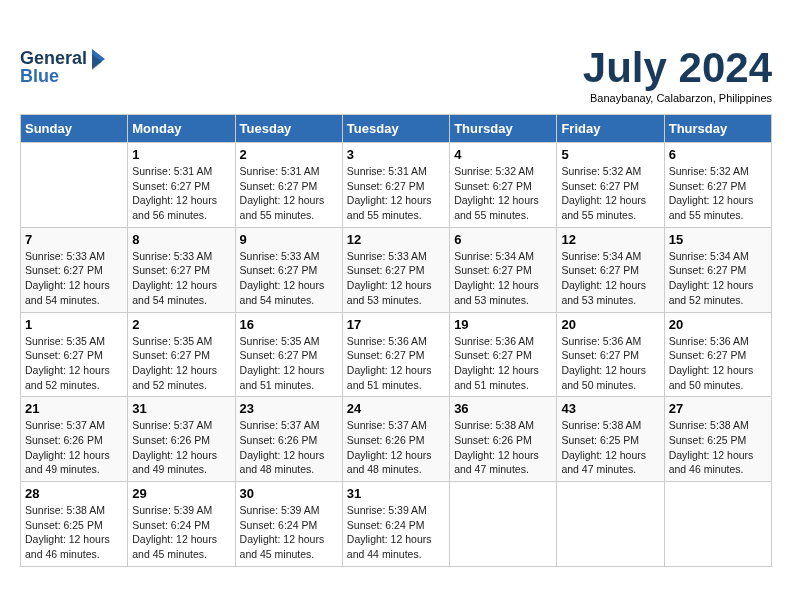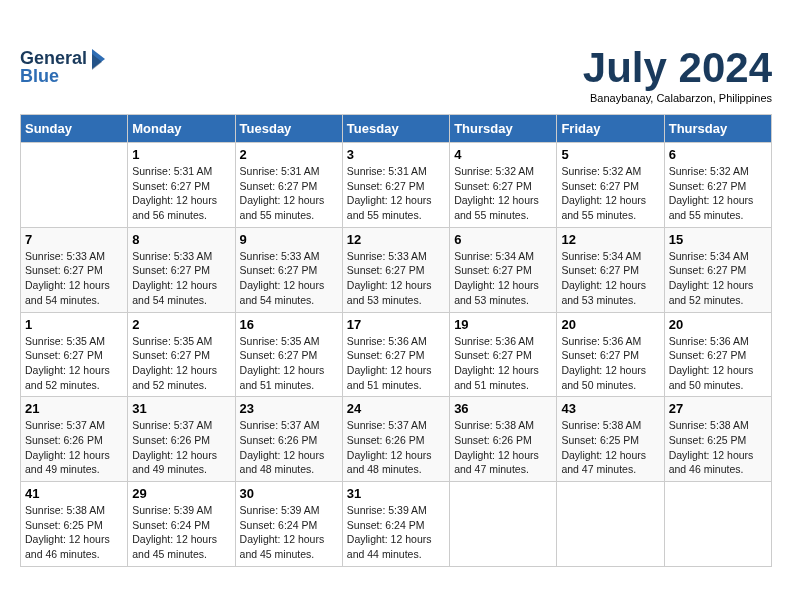--- a/index.html
+++ b/index.html
@@ -298,21 +298,21 @@
         <td>
           <span class="day-num">27</span>
           <div class="cell-content" style="white-space: pre-line;">Sunrise: 5:38 AM
 Sunset: 6:25 PM
 Daylight: 12 hours
 and 46 minutes.</div>
         </td>
       </tr>
       <tr>
         <td>
-          <span class="day-num">41</span>
+          <span class="day-num">28</span>
           <div class="cell-content" style="white-space: pre-line;">Sunrise: 5:38 AM
 Sunset: 6:25 PM
 Daylight: 12 hours
 and 46 minutes.</div>
         </td>
         <td>
           <span class="day-num">29</span>
           <div class="cell-content" style="white-space: pre-line;">Sunrise: 5:39 AM
 Sunset: 6:24 PM
 Daylight: 12 hours

